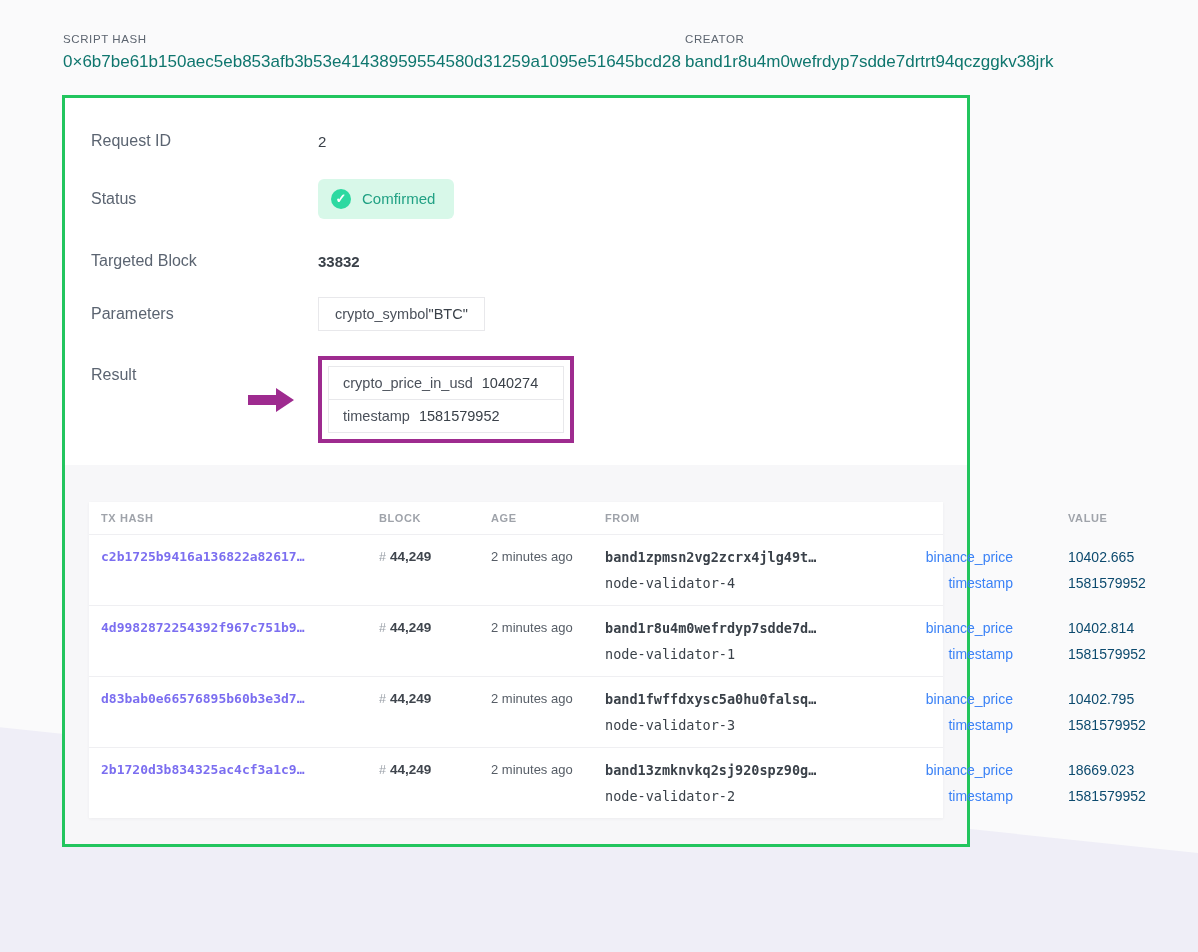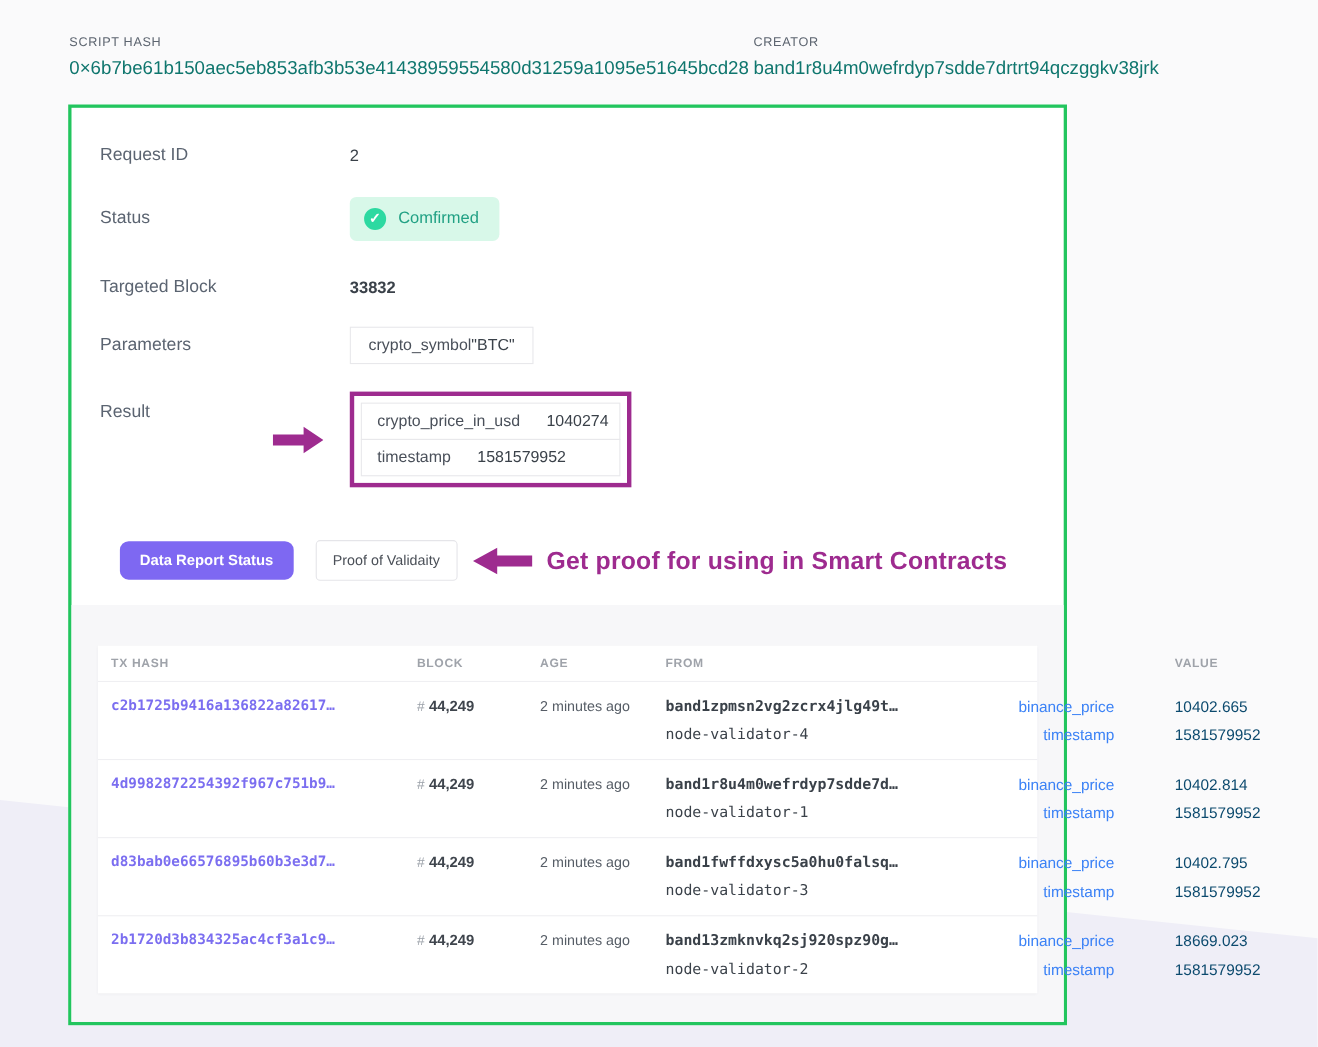--- a/index.html
+++ b/index.html
@@ -70,21 +70,21 @@
   .kv-key { font-size: 14.5px; color: #4a505a; }
   .kv-val { font-size: 14.5px; color: #3a4149; }
 
   .result-wrap { display: flex; align-items: center; margin-left: -70px; }
   .arrow-right-icon { margin-right: 24px; flex: 0 0 auto; }
   .result-box {
     border: 4px solid #9e2b8f; background: #fff;
     padding: 6px; width: 256px;
   }
   .result-row {
-    display: flex; align-items: center; gap: 24px;
+    display: flex; align-items: center; gap: 9px;
     border: 1px solid #e8e8eb; padding: 8px 14px;
   }
   .result-row + .result-row { margin-top: -1px; }
 
   
   .actions { display: flex; align-items: center; margin: 48px 0 0 18px; }
   .btn-primary {
     background: #7e68f2; color: #ffffff; border: none;
     font-family: "Liberation Sans", sans-serif;
     font-size: 13.5px; font-weight: 700;
@@ -200,30 +200,20 @@
               <span class="kv-val">1040274</span>
             </div>
             <div class="result-row">
               <span class="kv-key">timestamp</span>
               <span class="kv-val">1581579952</span>
             </div>
           </div>
         </div>
       </div>
 
-      <div class="actions">
-        <button class="btn-primary">Data Report Status</button>
-        <button class="btn-secondary">Proof of Validaity</button>
-        <div class="annotation">
-          <svg width="54" height="26" viewBox="0 0 54 26">
-            <path d="M54 8 L22 8 L22 1 L0 13 L22 25 L22 18 L54 18 Z" fill="#9e2b8f"></path>
-          </svg>
-          <span class="annotation-text">Get proof for using in Smart Contracts</span>
-        </div>
-      </div>
 
     </div>
 
     <div class="reports-section">
       <div class="table-card">
         <div class="thead">
           <div class="th">TX HASH</div>
           <div class="th">BLOCK</div>
           <div class="th">AGE</div>
           <div class="th">FROM</div>

